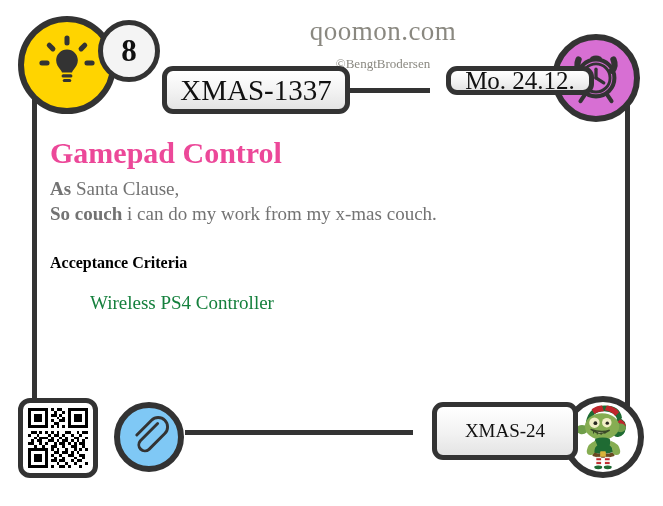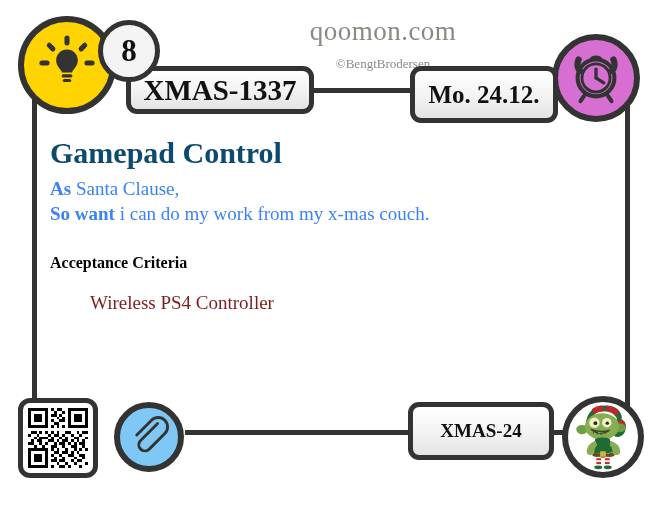--- a/index.html
+++ b/index.html
@@ -58,62 +58,63 @@
   }
 
   
   .plate {
     position: absolute;
     background: linear-gradient(to bottom, #ffffff 0%, #f2f2f2 55%, #e4e4e4 100%);
     border: 5px solid #333333;
     border-radius: 11px;
     display: flex; flex-direction: column;
     align-items: center; justify-content: center;
-    font-weight: bold; color: #111111;
+    font-weight: normal; color: #111111;
     text-align: center;
+    margin-left: 36px;
   }
   #id-plate {
     left: 126px; top: 66px; width: 188px; height: 48px;
     font-size: 29px; z-index: 5;
   }
   #date-plate {
-    left: 410px; top: 66px; width: 148px; height: 57px;
+    left: 410px; top: 66px; width: 148px; height: 29px;
     font-size: 25px; z-index: 4;
   }
   #epic-plate {
-    left: 408px; top: 402px; width: 146px; height: 58px;
+    left: 396px; top: 402px; width: 146px; height: 58px;
     font-size: 19px; line-height: 1.12; z-index: 4;
   }
 
   
   #qr-node {
     position: absolute; left: 18px; top: 398px;
     width: 80px; height: 80px;
     background: #ffffff;
     border: 5px solid #333333;
     border-radius: 12px;
     padding: 5px;
     z-index: 5;
   }
   #qr-node svg { display: block; width: 100%; height: 100%; }
 
   
   #body { position: absolute; left: 50px; top: 136px; width: 520px; }
   #story-title {
-    font-size: 30px; font-weight: bold; color: #0c4a6e;
+    font-size: 30px; font-weight: bold; color: #ec4899;
     line-height: 1.12; margin-bottom: 6px;
   }
-  .story-line { font-size: 19px; color: #3b82f6; line-height: 1.32; }
+  .story-line { font-size: 19px; color: #737373; line-height: 1.32; }
   .story-line b { font-weight: bold; }
   #ac-heading {
     font-size: 16px; font-weight: bold; color: #000000;
     margin-top: 28px;
   }
   #ac-list { margin-top: 18px; padding-left: 40px; list-style: none; }
-  #ac-list li { font-size: 19px; color: #7f1d1d; line-height: 1.34; }
+  #ac-list li { font-size: 19px; color: #15803d; line-height: 1.34; }
 </style>
 </head>
 <body>
 
 <div id="card">
 
   <div class="line" id="line-left-vert"></div>
   <div class="line" id="line-right-vert"></div>
   <div class="line" id="line-top-mid"></div>
   <div class="line" id="line-bottom-mid"></div>
@@ -166,21 +167,21 @@
   </div>
 
   <div id="body">
     <div id="story-title">Gamepad Control</div>
 
     <div class="story-line">
       <b>As</b>
       <span>Santa Clause,</span>
     </div>
     <div class="story-line">
-      <b>So want</b>
+      <b>So couch</b>
       <span>i can do my work from my x-mas couch.</span>
     </div>
 
     <div id="ac-heading">Acceptance Criteria</div>
     <ul id="ac-list">
       <li>Wireless PS4 Controller</li>
     </ul>
   </div>
 
   <div id="qr-node">

